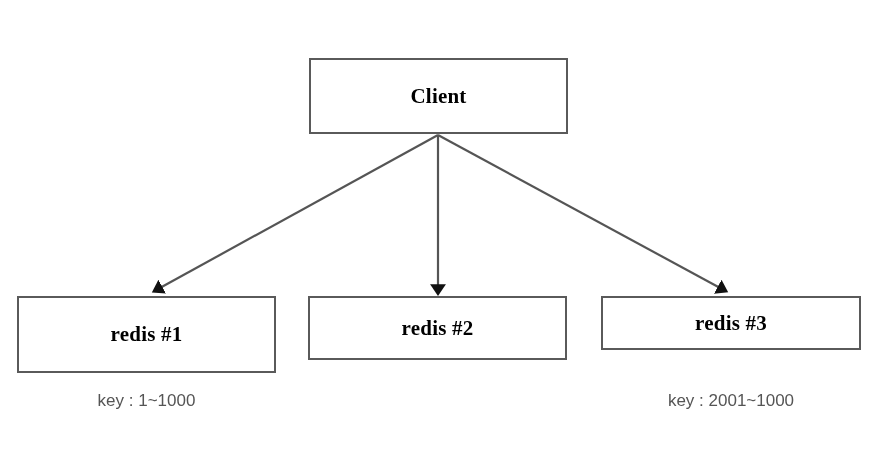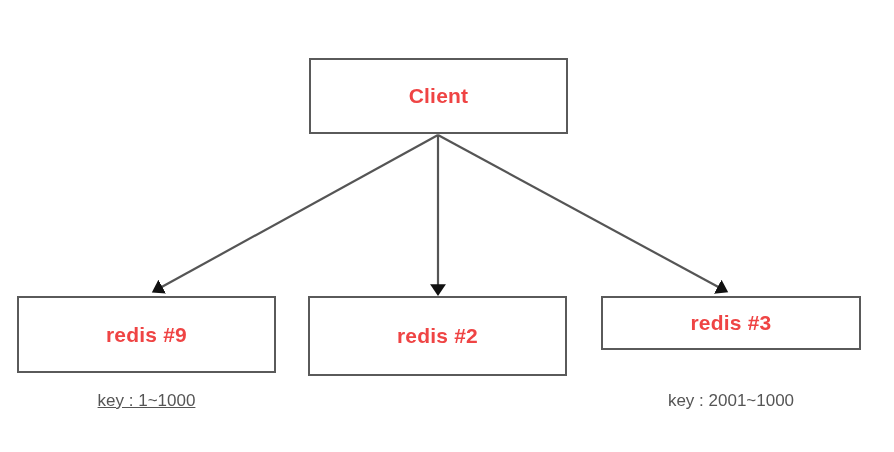--- a/index.html
+++ b/index.html
@@ -26,64 +26,64 @@
   .node {
     position: absolute;
     box-sizing: border-box;
     background: #ffffff;
     border: 2px solid #5a5a5a;
     display: flex;
     align-items: center;
     justify-content: center;
   }
   .node-label {
-    font-family: Liberation Sans, sans-serif;
+    font-family: Liberation Serif, serif;
     font-weight: bold;
     font-size: 21px;
-    color: #ef4444;
+    color: #000000;
     letter-spacing: 0.2px;
     white-space: nowrap;
   }
   .client-node {
     left: 309px;
     top: 58px;
     width: 259px;
     height: 76px;
   }
   .redis-node-1 {
     left: 17px;
     top: 296px;
     width: 259px;
     height: 77px;
   }
   .redis-node-2 {
     left: 308px;
     top: 296px;
     width: 259px;
-    height: 80px;
+    height: 64px;
   }
   .redis-node-3 {
     left: 601px;
     top: 296px;
     width: 260px;
     height: 54px;
   }
   .key-caption {
     position: absolute;
     top: 388px;
     height: 26px;
     line-height: 26px;
     text-align: center;
     font-family: "Liberation Sans", sans-serif;
     font-size: 17px;
     font-weight: normal;
     color: #555555;
     white-space: nowrap;
   }
-  .key-caption-1 { left: 17px;  width: 259px; text-decoration: underline; }
+  .key-caption-1 { left: 17px;  width: 259px; }
   .key-caption-2 { left: 308px; width: 259px; }
   .key-caption-3 { left: 601px; width: 260px; }
 </style>
 </head>
 <body>
 
 <div id="canvas">
 
   <svg class="edges" viewBox="0 0 894 452" width="894" height="452" xmlns="http://www.w3.org/2000/svg">
     <defs>
@@ -97,21 +97,21 @@
     <line x1="438" y1="135" x2="438" y2="289" stroke="#555555" stroke-width="2.2" marker-end="url(#arrowhead)"></line>
 
     <line x1="438" y1="135" x2="722" y2="289" stroke="#555555" stroke-width="2.2" marker-end="url(#arrowhead)"></line>
   </svg>
 
   <div class="node client-node">
     <span class="node-label">Client</span>
   </div>
 
   <div class="node redis-node-1">
-    <span class="node-label">redis #9</span>
+    <span class="node-label">redis #1</span>
   </div>
 
   <div class="node redis-node-2">
     <span class="node-label">redis #2</span>
   </div>
 
   <div class="node redis-node-3">
     <span class="node-label">redis #3</span>
   </div>
 

